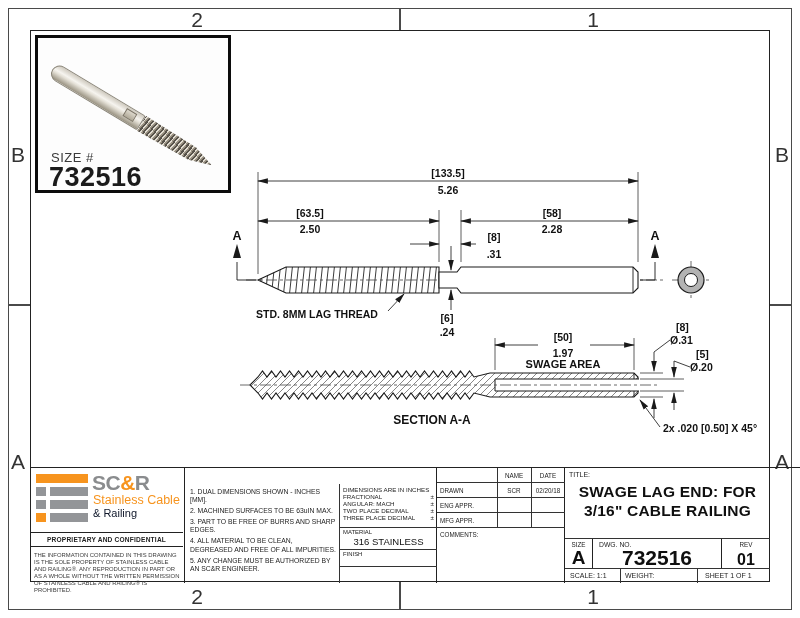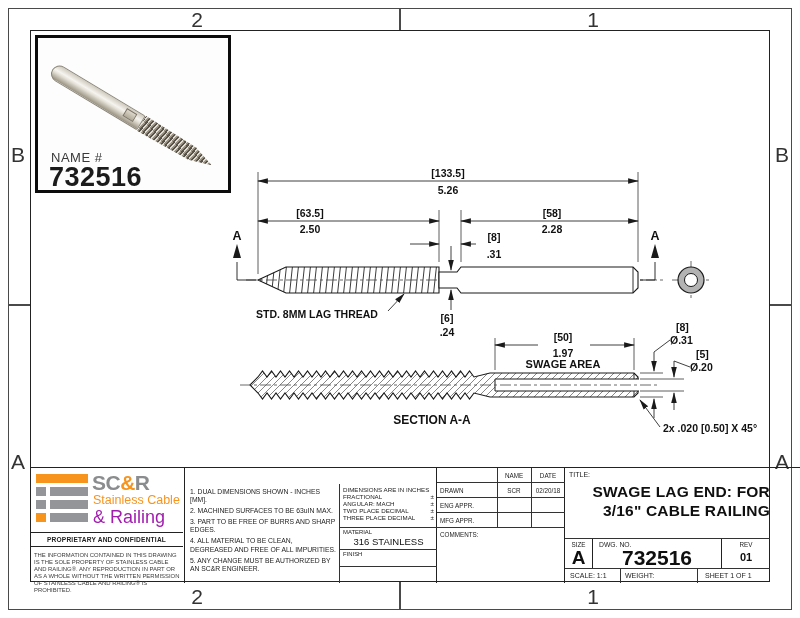--- a/index.html
+++ b/index.html
@@ -40,43 +40,43 @@
   .bR { border-right:1.1px solid #222; }
   .bB { border-bottom:1px solid #333; }
   .bL { border-left:1px solid #333; }
   .bT { border-top:1px solid #333; }
 
   .logo-icon { left:6px; top:5px; width:52px; height:52px; }
   .li-bar { position:absolute; }
   .scr-word { left:62px; top:3px; font-size:21px; font-weight:bold; color:#8a8c8e; letter-spacing:-0.5px; }
   .scr-amp { color:#f7941e; }
   .scr-sub1 { left:63px; top:25px; font-size:12.5px; color:#f7941e; }
-  .scr-sub2 { left:63px; top:39px; font-size:18px; color:#a21caf; }
+  .scr-sub2 { left:63px; top:39px; font-size:11px; color:#0f172a; }
   .prop { left:0; top:64px; width:153px; border-top:1.1px solid #222; border-bottom:1.1px solid #222; height:15px; font-size:6.6px; font-weight:bold; color:#222; text-align:center; line-height:14px; letter-spacing:0.2px; }
   .legal { left:4px; top:84px; width:147px; font-size:5.9px; line-height:6.9px; color:#3c3c3c; }
 
   .notes-hdr-main { font-size:10.5px; letter-spacing:0.5px; color:#111; }
   .notes-hdr-sub { font-size:6.6px; color:#222; margin-left:8px; }
   .notes-list { left:5px; top:20px; width:146px; font-size:6.8px; line-height:8.1px; color:#1c1c1c; }
   .notes-list div { margin-bottom:3px; }
   .tol { font-size:6.2px; color:#1c1c1c; padding:2px 3px; }
   .tol-row { display:flex; justify-content:space-between; }
   .mat-label, .fin-label { font-size:5.9px; color:#222; padding:1px 0 0 3px; }
   .mat-val { text-align:center; font-size:9.5px; color:#111; margin-top:1px; }
 
   .ap-small { font-size:6.3px; color:#1c1c1c; }
   .ap-center { text-align:center; }
 
   .title-label { font-size:7px; color:#222; }
-  .title-big { text-align:right; font-size:15.5px; font-weight:bold; color:#0f0f0f; line-height:19px; letter-spacing:0.2px; }
+  .title-big { text-align:center; font-size:15.5px; font-weight:bold; color:#0f0f0f; line-height:19px; letter-spacing:0.2px; }
   .sz-label { font-size:6.3px; color:#222; text-align:center; }
   .sz-A { text-align:center; font-size:19px; font-weight:bold; color:#0f0f0f; line-height:20px; }
   .dwg-label { font-size:6.8px; color:#222; position:absolute; left:6px; top:2px; }
   .dwg-no { text-align:center; font-size:21px; font-weight:bold; color:#0f0f0f; margin-top:7px; }
-  .rev-val { text-align:center; font-size:11px; font-weight:bold; color:#0f0f0f; margin-top:3px; }
+  .rev-val { text-align:center; font-size:16px; font-weight:bold; color:#0f0f0f; margin-top:3px; }
   .ft-text { font-size:7px; color:#1c1c1c; position:absolute; top:3px; }
 </style>
 </head>
 <body>
 
 <div class="abs outer-border"></div>
 <div class="abs inner-border"></div>
 <div class="abs ztick" style="left:399px;top:8px;width:1.5px;height:22px;"></div>
 <div class="abs ztick" style="left:399px;top:582px;width:1.5px;height:28px;"></div>
 <div class="abs ztick" style="left:8px;top:304px;width:22px;height:1.5px;"></div>
@@ -90,21 +90,21 @@
 <div class="abs zone" style="left:7px;top:450px;">A</div>
 <div class="abs zone" style="left:771px;top:143px;">B</div>
 <div class="abs zone" style="left:771px;top:450px;">A</div>
 
 <div class="abs inset">
   <div class="abs rod">
     <div class="abs rod-shank"></div>
     <div class="abs rod-flat"></div>
     <div class="abs rod-thread"></div>
   </div>
-  <div class="abs part-label">NAME #</div>
+  <div class="abs part-label">SIZE #</div>
   <div class="abs part-number">732516</div>
 </div>
 
 <svg class="abs draw" viewBox="0 0 800 618">
   <defs>
     <pattern id="thr" patternUnits="userSpaceOnUse" width="6" height="30" x="258" y="265">
       <path d="M4.6,0 L1.4,30" stroke="#3a3a3a" stroke-width="1"></path>
     </pattern>
     <pattern id="hatch" patternUnits="userSpaceOnUse" width="7" height="7">
       <path d="M0,7 L7,0" stroke="#555" stroke-width="0.7"></path>

